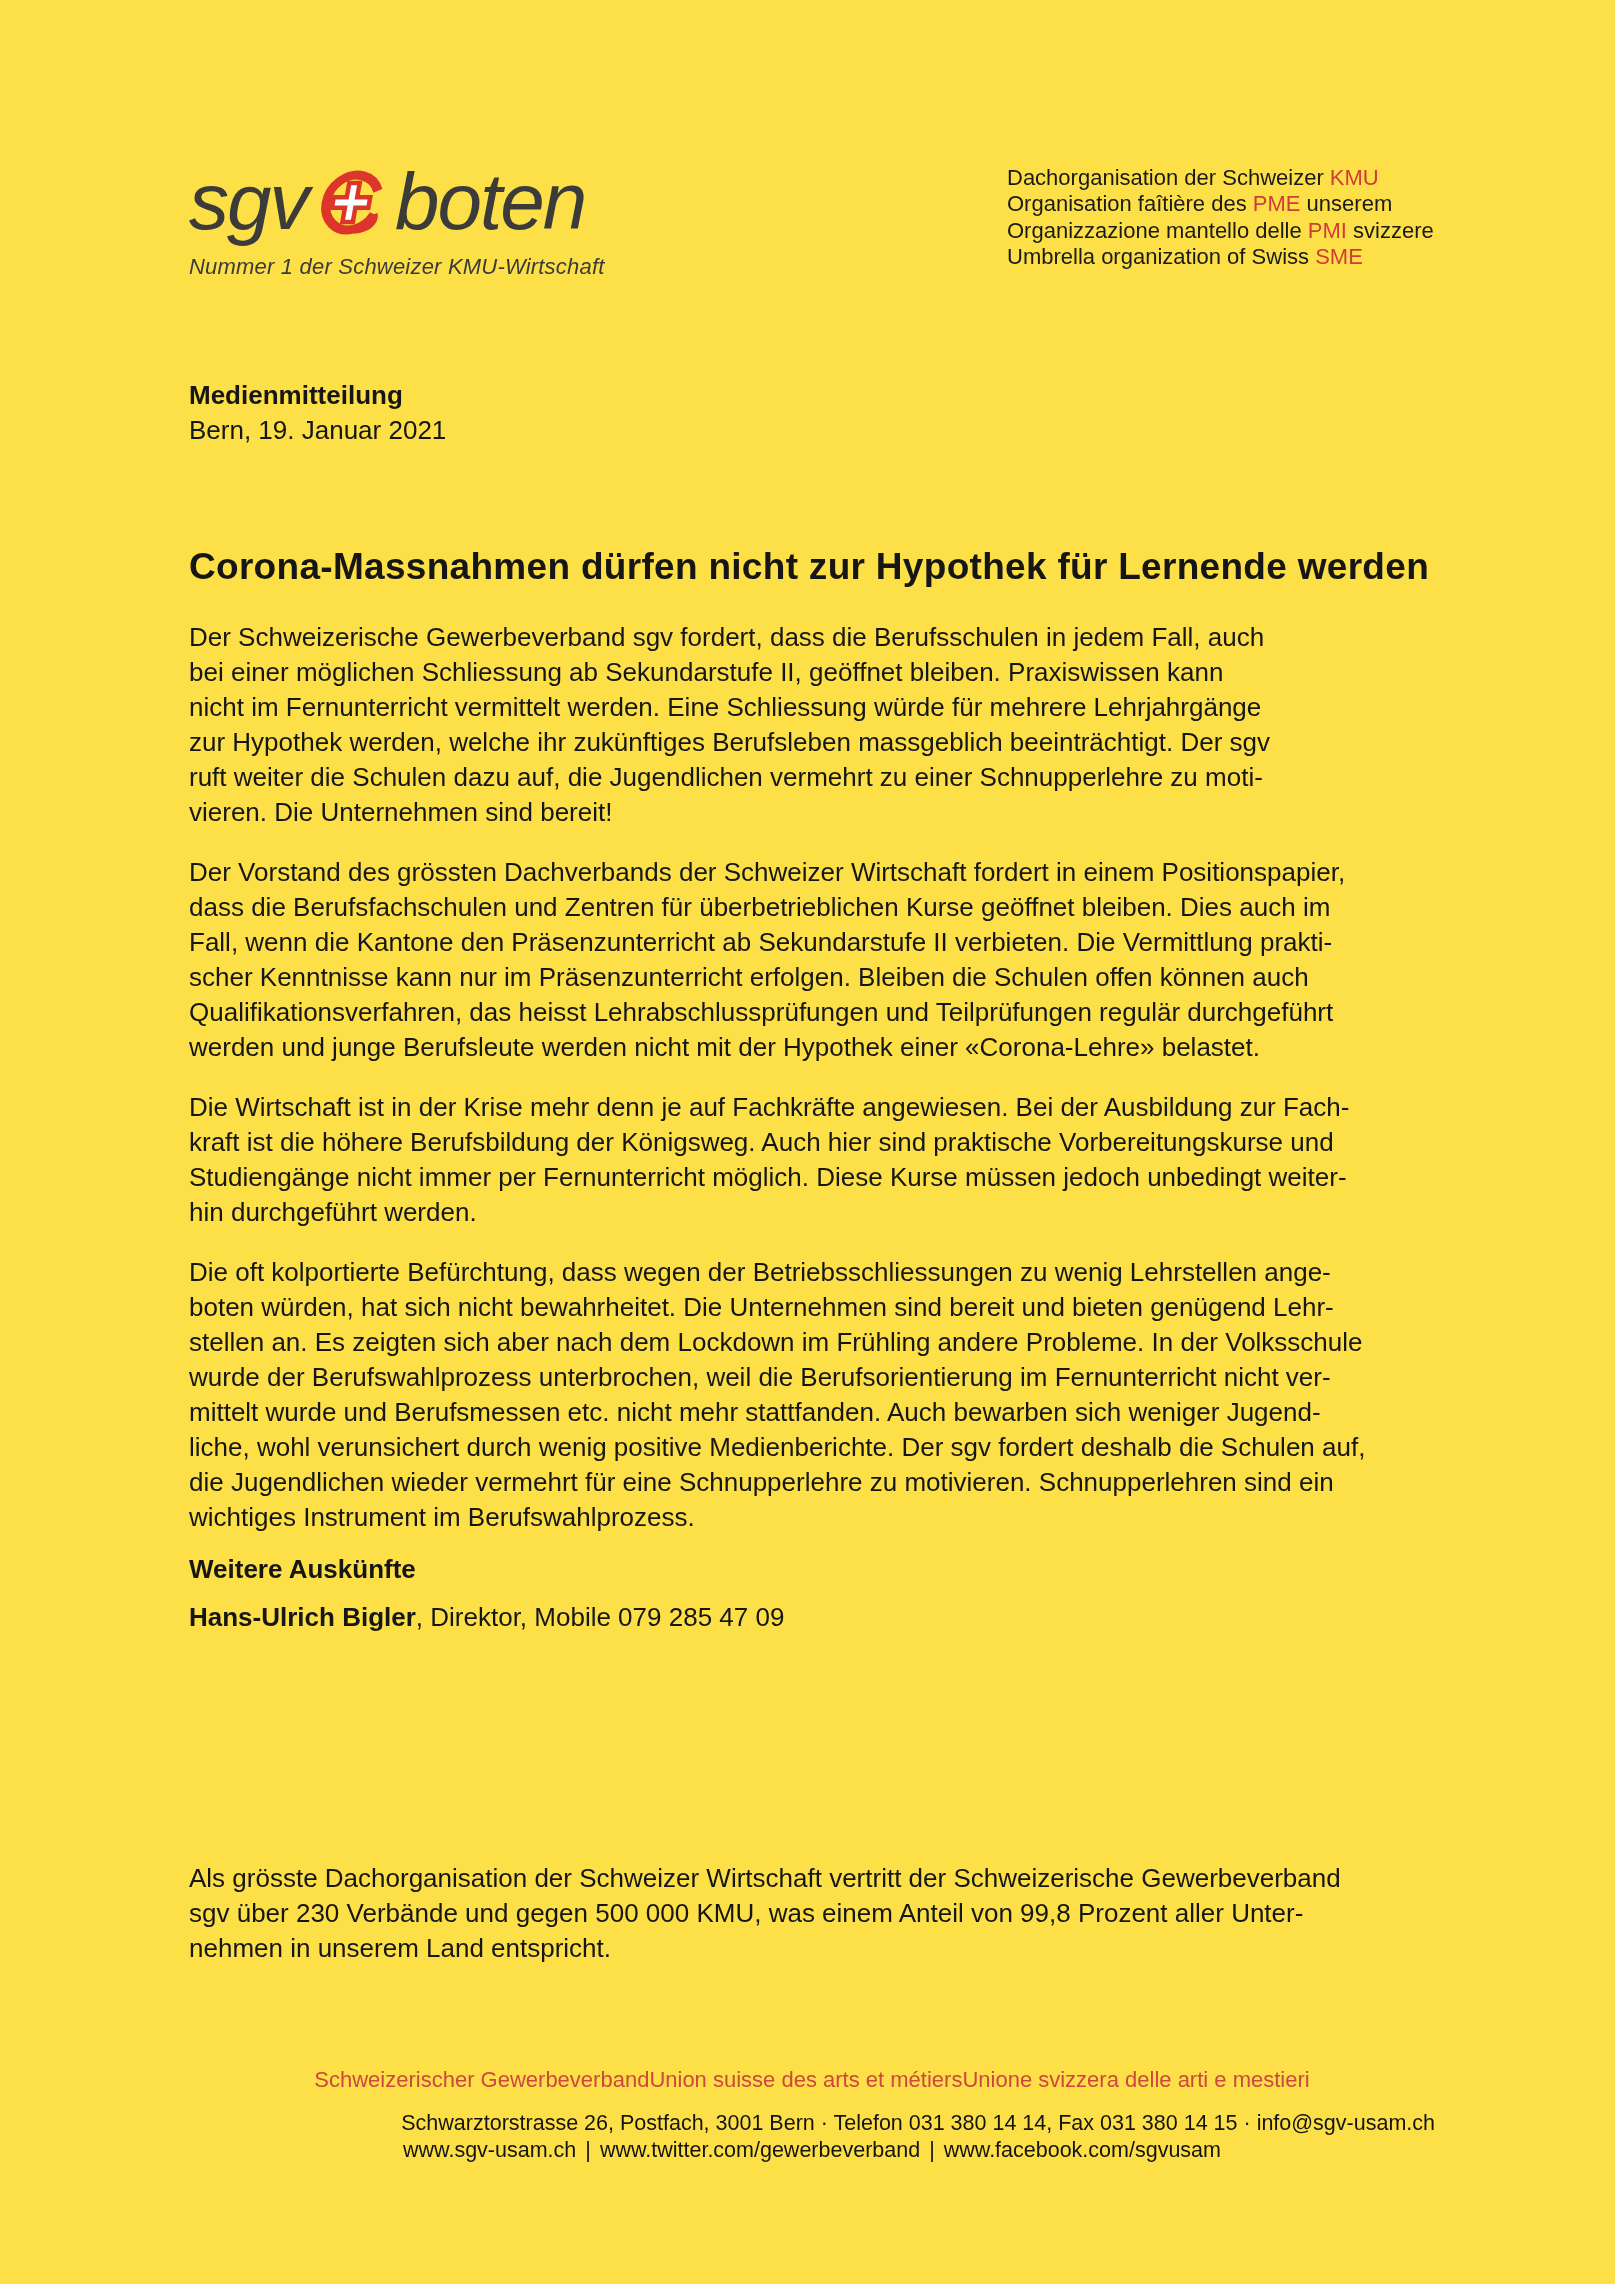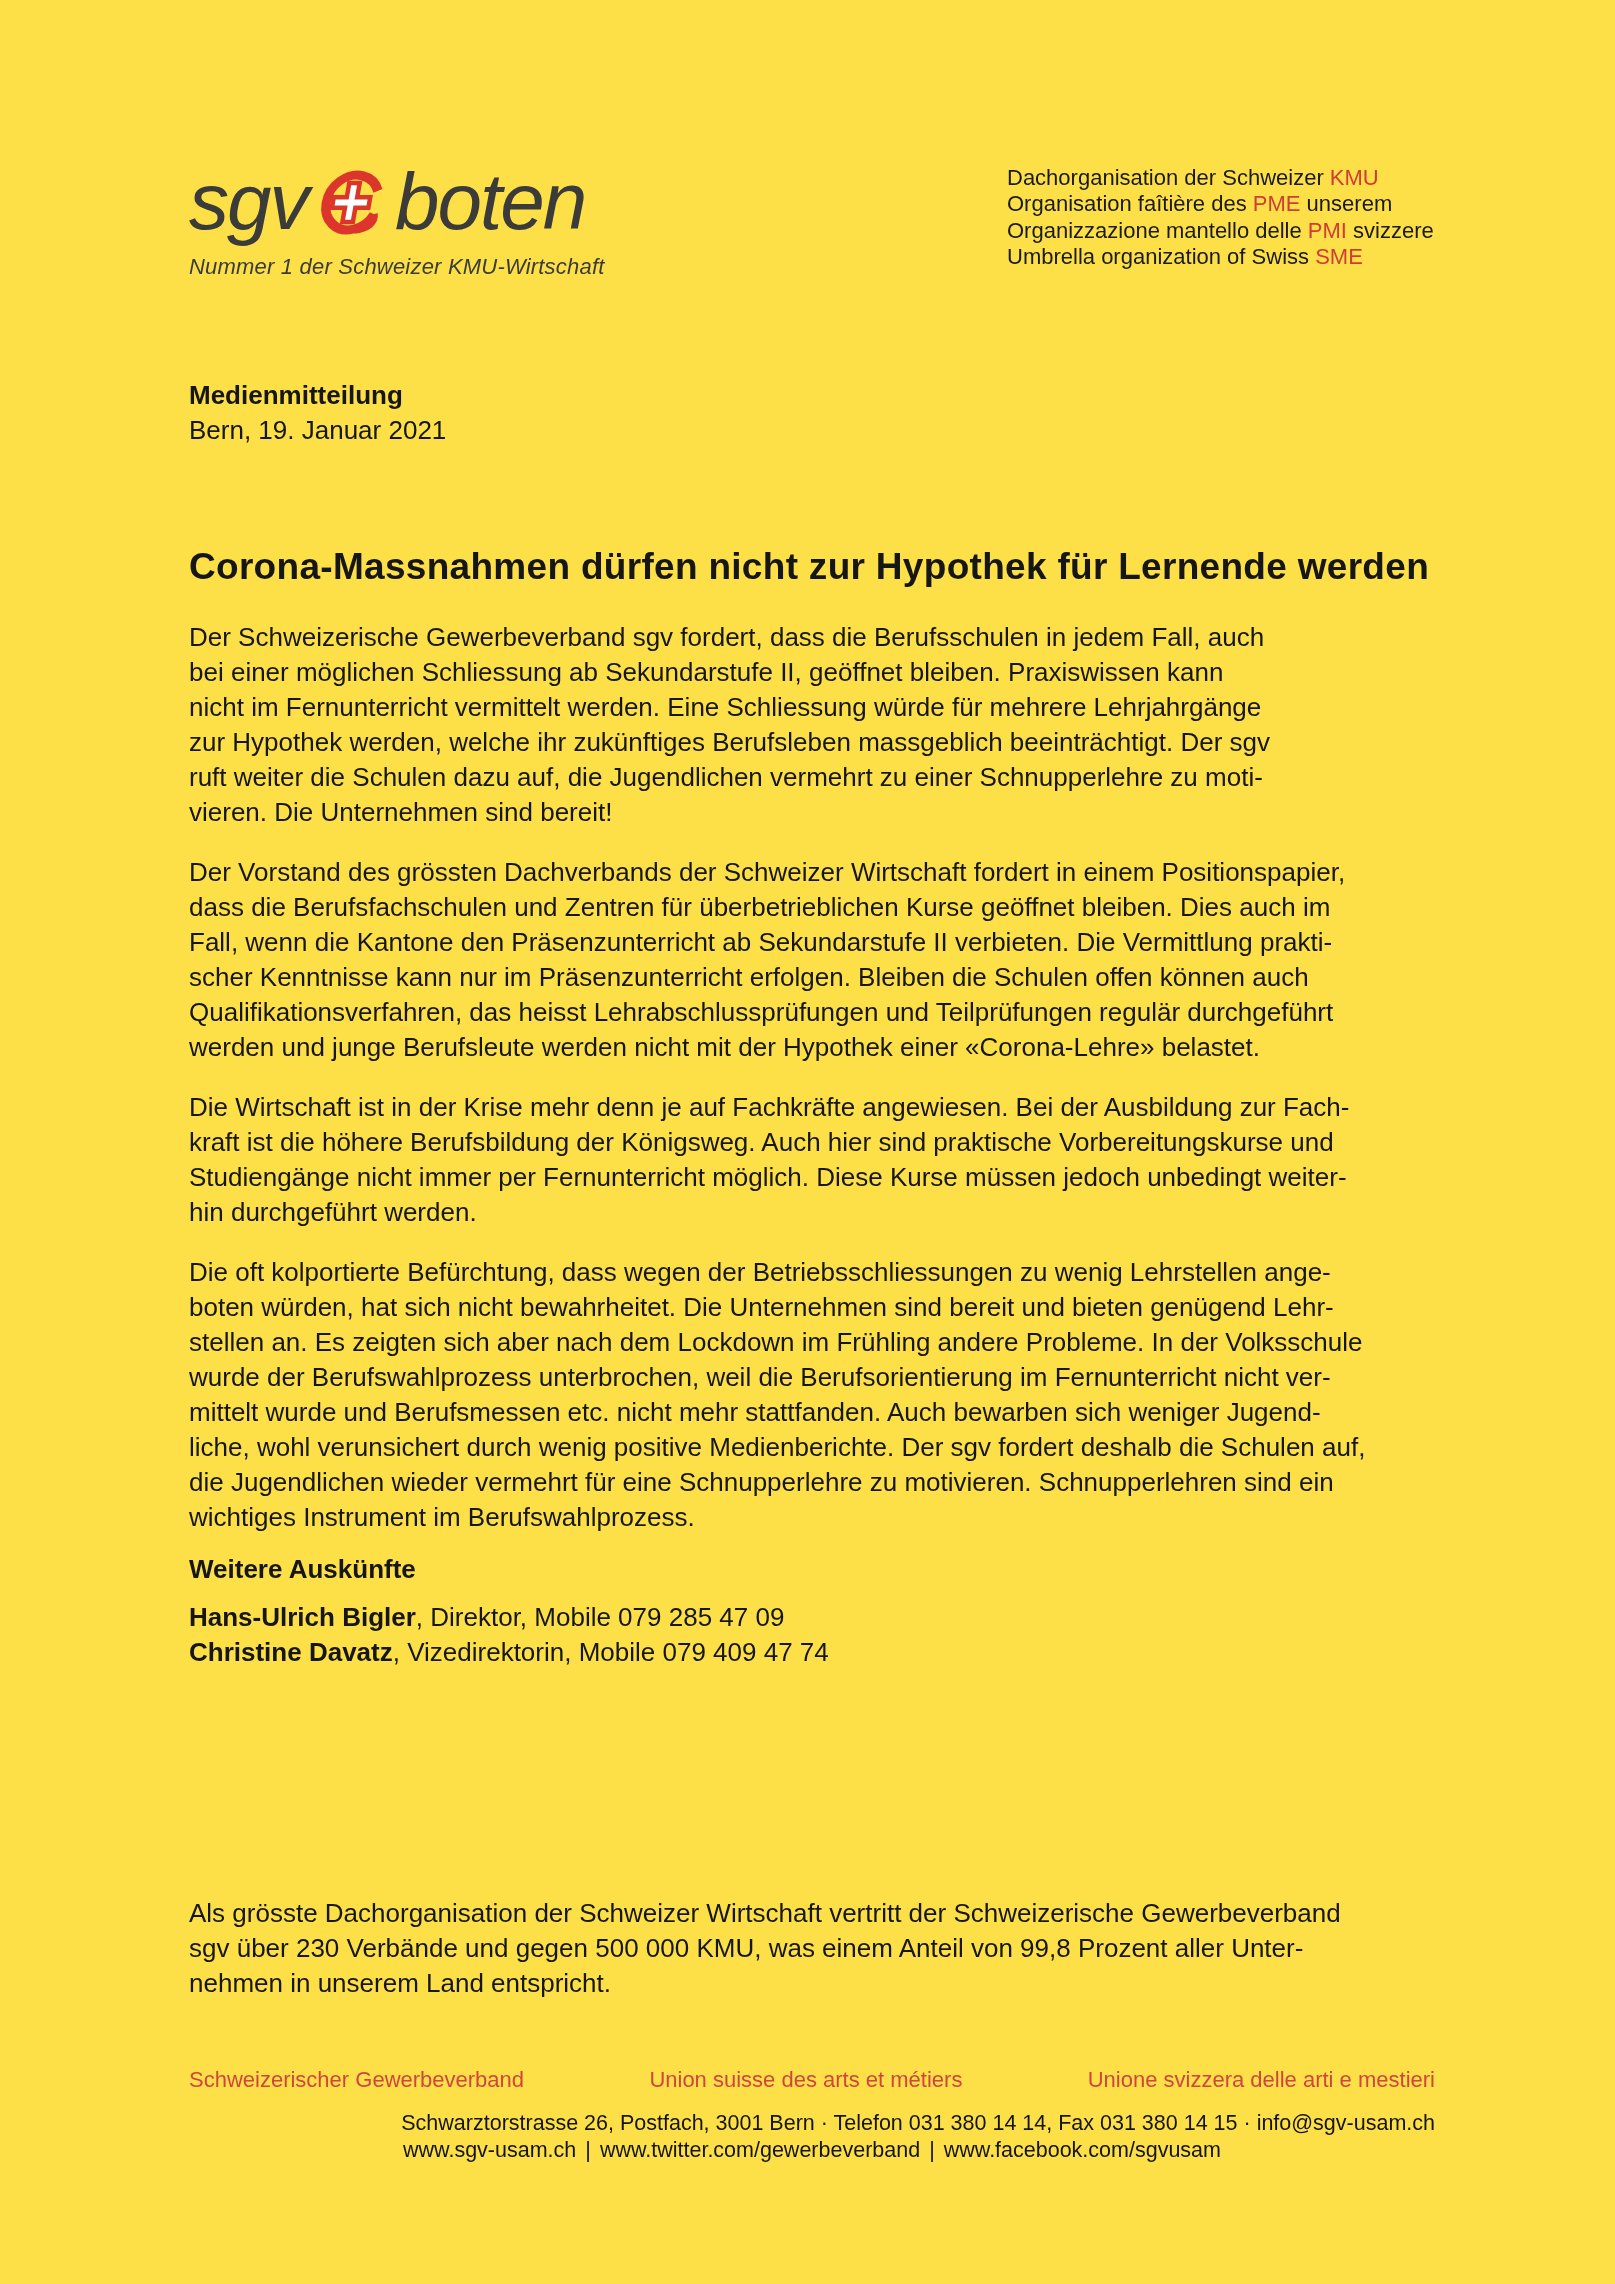--- a/index.html
+++ b/index.html
@@ -47,21 +47,21 @@
   .lead { font-weight:normal; margin-top:33px !important; }
   .content h2 { margin:17px 0 0 0; font-size:26px; line-height:35px; font-weight:bold; }
   .contacts { margin-top:13px; }
   .contact-line { white-space:nowrap; }
   .contact-name { font-weight:bold; }
   .boilerplate { margin-top:226px !important; }
 
   
   .footer { position:absolute; left:189px; top:2065px; width:1246px; }
   .footer-orgs {
-    display:flex; justify-content:space-between;
+    display:flex; justify-content:center;
     color:#d04540; font-size:22px; line-height:29px;
   }
   .footer-address {
     text-align:right; font-size:21.5px; line-height:27px; margin-top:16px; color:#141414;
   }
   .footer-links {
     text-align:center; font-size:21.5px; line-height:27px; color:#141414;
   }
   .footer-links .sep { margin:0 9px; }
 </style>
@@ -119,21 +119,20 @@
 stellen an. Es zeigten sich aber nach dem Lockdown im Frühling andere Probleme. In der Volksschule
 wurde der Berufswahlprozess unterbrochen, weil die Berufsorientierung im Fernunterricht nicht ver-
 mittelt wurde und Berufsmessen etc. nicht mehr stattfanden. Auch bewarben sich weniger Jugend-
 liche, wohl verunsichert durch wenig positive Medienberichte. Der sgv fordert deshalb die Schulen auf,
 die Jugendlichen wieder vermehrt für eine Schnupperlehre zu motivieren. Schnupperlehren sind ein
 wichtiges Instrument im Berufswahlprozess.</p>
 
     <h2>Weitere Auskünfte</h2>
     <div class="contacts">
       <div class="contact-line"><span class="contact-name">Hans-Ulrich Bigler</span><span>, Direktor, Mobile 079 285 47 09</span></div>
-      <div class="contact-line"><span class="contact-name">Christine Davatz</span><span>, Vizedirektorin, Mobile 079 409 47 74</span></div>
     </div>
 
     <p class="boilerplate">Als grösste Dachorganisation der Schweizer Wirtschaft vertritt der Schweizerische Gewerbeverband
 sgv über 230 Verbände und gegen 500 000 KMU, was einem Anteil von 99,8 Prozent aller Unter-
 nehmen in unserem Land entspricht.</p>
   </div>
 
   <div class="footer">
     <div class="footer-orgs">
       <span>Schweizerischer Gewerbeverband</span>

